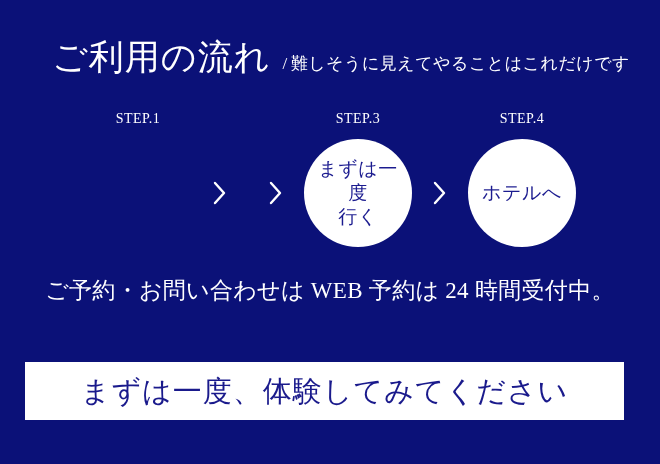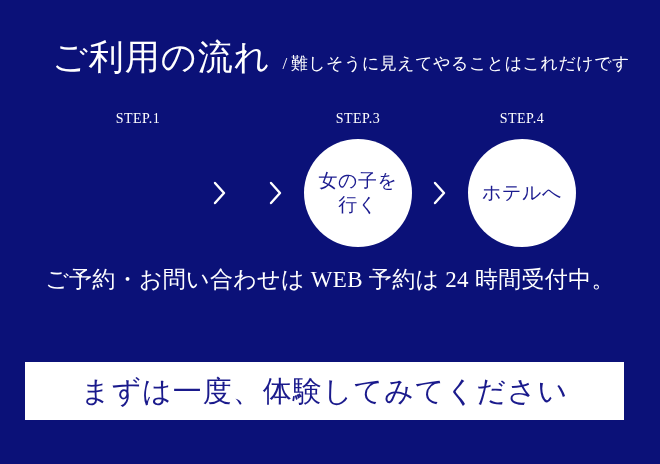--- a/index.html
+++ b/index.html
@@ -99,21 +99,21 @@
     margin-top: 27px;
   }
   .step-sep svg {
     display: block;
   }
 
   
   .contact-block {
     position: absolute;
     left: 0;
-    top: 264px;
+    top: 275px;
     width: 660px;
     text-align: center;
   }
   .contact-line {
     color: #ffffff;
     font-size: 23px;
     line-height: 1.38;
     letter-spacing: 0.3px;
   }
 
@@ -167,21 +167,21 @@
       <span>
         <svg width="16" height="26" viewBox="0 0 16 26" aria-hidden="true">
           <polyline points="3,3 12,13 3,23" fill="none" stroke="#ffffff" stroke-width="2.4" stroke-linecap="round" stroke-linejoin="round"></polyline>
         </svg>
       </span>
     </div>
 
     <div class="step-col">
       <div class="step-label">STEP.3</div>
       <div class="step-circle">
-        <div class="step-circle-text">女の子を
+        <div class="step-circle-text">まずは一度
 行く</div>
       </div>
     </div>
 
     <div class="step-sep">
       <span>
         <svg width="16" height="26" viewBox="0 0 16 26" aria-hidden="true">
           <polyline points="3,3 12,13 3,23" fill="none" stroke="#ffffff" stroke-width="2.4" stroke-linecap="round" stroke-linejoin="round"></polyline>
         </svg>
       </span>

